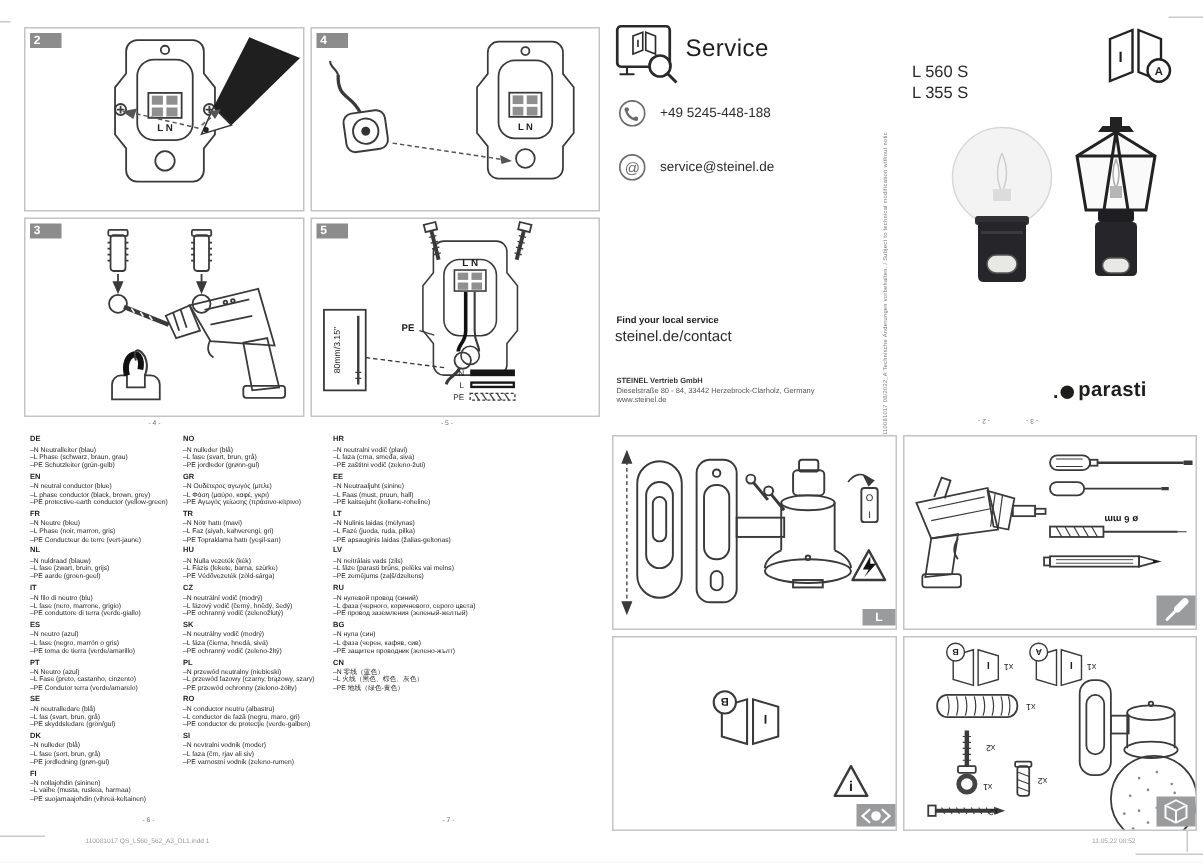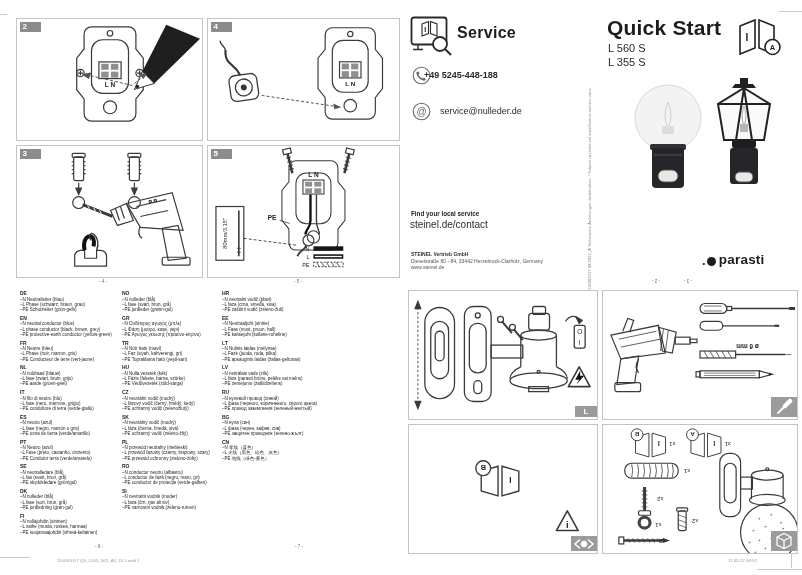--- a/index.html
+++ b/index.html
@@ -10,21 +10,21 @@
          font-size:8px;font-weight:bold;line-height:10px;padding-left:2.5px;}
   .tab{position:absolute;right:0;background:#9a9b9d;color:#fff;display:flex;align-items:center;justify-content:center;}
   .figsvg{position:absolute;left:0;top:0;width:100%;height:100%;}
   .lang-col{position:absolute;top:288px;}
   .lang-code{font-weight:bold;font-size:5px;margin-top:3.4px;line-height:5.4px;}
   .lang-line{font-size:4.5px;line-height:5.3px;padding-left:5px;text-indent:-5px;letter-spacing:0;}
   .mark{position:absolute;font-size:4.5px;color:#6d6d6d;}
   .rot{transform:rotate(180deg);}
   .footer-note{position:absolute;font-size:4.4px;color:#9a9a9a;}
   .cropmark{position:absolute;background:#c9c9c9;}
-  .service-title{position:absolute;left:457px;top:24px;font-size:16px;font-weight:bold;letter-spacing:.3px;}
+  .service-title{position:absolute;left:457px;top:24px;font-size:16px;font-weight:normal;letter-spacing:.3px;}
   .contact-text{position:absolute;font-size:9px;color:#2b2b2b;}
   .small-bold{position:absolute;font-weight:bold;font-size:6.3px;}
   .url{position:absolute;font-size:10px;color:#2b2b2b;}
   .addr{position:absolute;font-size:5px;color:#555;line-height:6.5px;}
   .addr b{color:#333;}
   .sidenote{position:absolute;left:588px;top:88px;height:202px;width:7px;writing-mode:vertical-rl;
             transform:rotate(180deg);font-size:3.8px;color:#7a7a7a;letter-spacing:.2px;white-space:nowrap;overflow:hidden;}
   .qs-title{position:absolute;left:607px;top:16px;font-size:21px;font-weight:bold;letter-spacing:.2px;}
   .qs-model{position:absolute;left:608px;font-size:11px;color:#2a2a2a;}
   .brand{position:absolute;left:702px;top:251px;display:flex;align-items:center;font-weight:bold;font-size:13.5px;letter-spacing:.2px;}
@@ -382,40 +382,39 @@
   <div class="service-title">Service</div>
 
   <svg style="position:absolute;left:412px;top:66px;" width="19" height="19" viewBox="0 0 19 19">
     <circle cx="9.5" cy="9.5" r="8.3" stroke="#6a6a6a" fill="none" stroke-width="1.1"></circle>
     <g stroke="#6a6a6a" fill="#6a6a6a">
       <circle cx="5.8" cy="7" r="1.5" stroke="none"></circle>
       <circle cx="12" cy="13.2" r="1.5" stroke="none"></circle>
       <path d="M5.5,8 a8,8 0 0 0 5.5,5.5" fill="none" stroke-width="1.6"></path>
     </g>
   </svg>
-  <div class="contact-text" style="left:424px;top:70px;font-weight:bold;">+49 5245-448-188</div>
+  <div class="contact-text" style="left:440px;top:70px;">+49 5245-448-188</div>
 
   <svg style="position:absolute;left:412px;top:102px;" width="19" height="19" viewBox="0 0 19 19">
     <circle cx="9.5" cy="9.5" r="8.3" stroke="#6a6a6a" fill="none" stroke-width="1.1"></circle>
     <text x="9.5" y="13" font-size="10" text-anchor="middle" fill="#6a6a6a">@</text>
   </svg>
-  <div class="contact-text" style="left:440px;top:106px;">service@nulleder.de</div>
+  <div class="contact-text" style="left:440px;top:106px;">service@steinel.de</div>
 
   <div class="small-bold" style="left:411px;top:210px;">Find your local service</div>
   <div class="url" style="left:410px;top:219px;">steinel.de/contact</div>
 
   <div class="addr" style="left:411px;top:251px;">
     <b>STEINEL Vertrieb GmbH</b><br>
     <span>Dieselstraße 80 - 84, 33442 Herzebrock-Clarholz, Germany</span><br>
     <span>www.steinel.de</span>
   </div>
 
   <div class="sidenote">110081017  08/2022_A  Technische Änderungen vorbehalten. / Subject to technical modification without notice.</div>
 
-  <div class="qs-title">Quick Start</div>
   <div class="qs-model" style="top:42px;">L 560 S</div>
   <div class="qs-model" style="top:56px;">L 355 S</div>
 
   <svg style="position:absolute;left:734px;top:16px;" width="48" height="42" viewBox="0 0 48 42">
     <g stroke="#222" fill="none" stroke-width="1.6">
       <polygon points="6,10 21,4 21,32 6,38"></polygon>
       <polygon points="25,4 40,10 40,38 25,32"></polygon>
       <text x="13" y="25" font-size="10" font-weight="bold" fill="#1d1d1b" stroke="none" text-anchor="middle">I</text>
       <circle cx="38.5" cy="31" r="7.5" fill="#fff"></circle>
       <text x="38.5" y="34" font-size="7.5" font-weight="bold" fill="#1d1d1b" stroke="none" text-anchor="middle">A</text>

